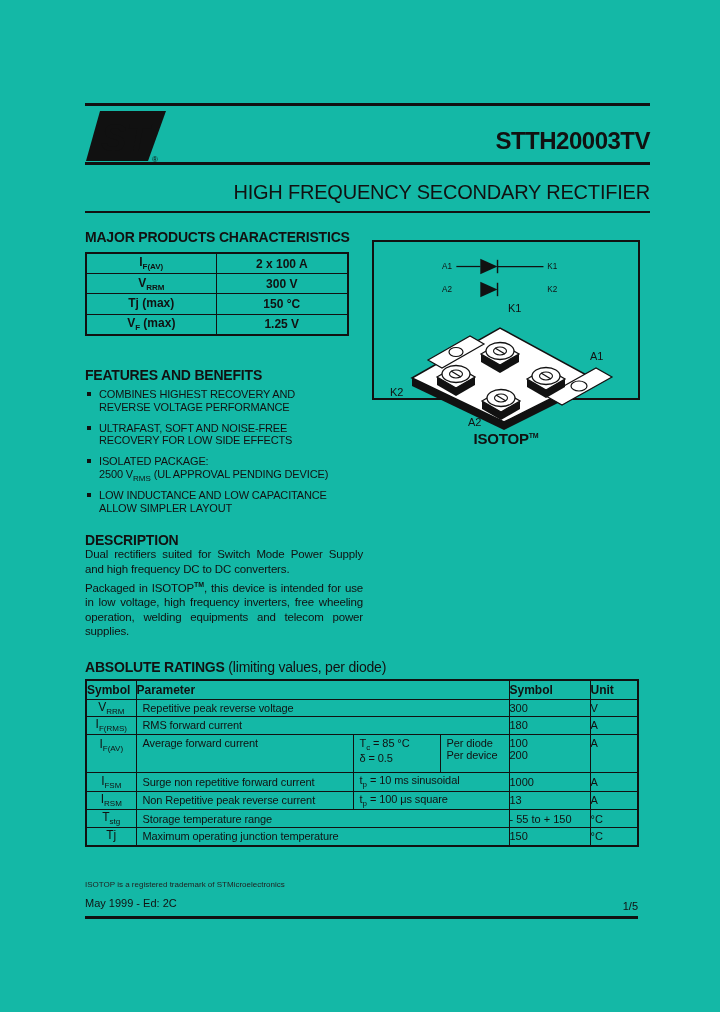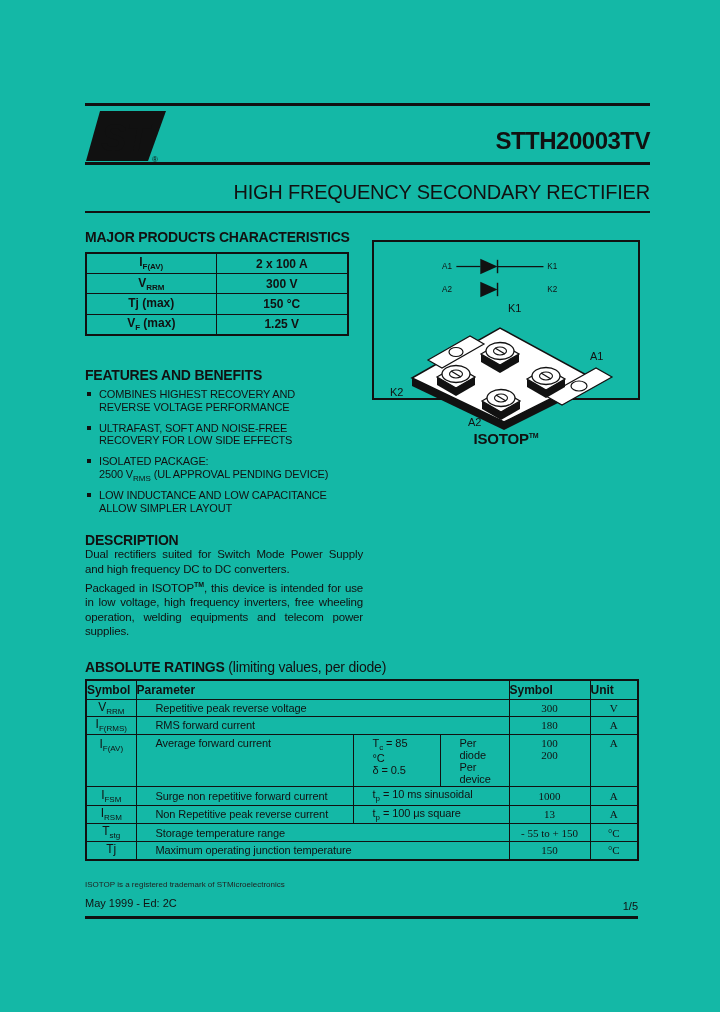--- a/index.html
+++ b/index.html
@@ -17,22 +17,22 @@
   table { border-collapse:collapse; table-layout:fixed; }
   td { border:1.5px solid #111; overflow:hidden; }
   .major-table { position:absolute; left:85px; top:252px; width:262px;
                  font-size:12px; font-weight:bold; border:2px solid #111; }
   .major-table td { height:19.2px; text-align:center; padding:0; }
   .ratings-table { position:absolute; left:85px; top:679px; width:552px;
                    font-size:11px; border:2px solid #111; }
   .ratings-table td { padding:0; }
   .ratings-table .hcell { font-size:12px; font-weight:bold; text-align:left; }
   .ratings-table .sym  { text-align:center; font-size:12px; }
-  .ratings-table .param{ text-align:left; padding:1px 19px; letter-spacing:-0.1px; }
-  .ratings-table .ctr  { text-align:center;font-family:Liberation Serif, serif; }
+  .ratings-table .param{ text-align:left; padding:1px 6px; letter-spacing:-0.1px; }
+  .ratings-table .ctr  { text-align:left; }
   .ratings-table .top  { vertical-align:top; padding-top:2px; }
   sub { font-size:8px; letter-spacing:0; }
   .features-list { position:absolute; left:85px; top:388px; width:295px;
                    font-size:11px; line-height:12.5px; letter-spacing:-0.15px; }
   .feature-item { display:flex; margin-bottom:3.5px; }
   .bullet { width:4px; height:4px; background:#111; margin:4px 8px 0 2px; flex:none; }
   .pkg-box { position:absolute; left:372px; top:240px; width:268px; height:160px;
              border:2px solid #111; box-sizing:border-box; }
   .pkg-schematic { position:absolute; left:68px; top:12px; width:134px; height:48px; }
   .pkg-iso { position:absolute; left:14px; top:56px; width:238px; height:132px; }

